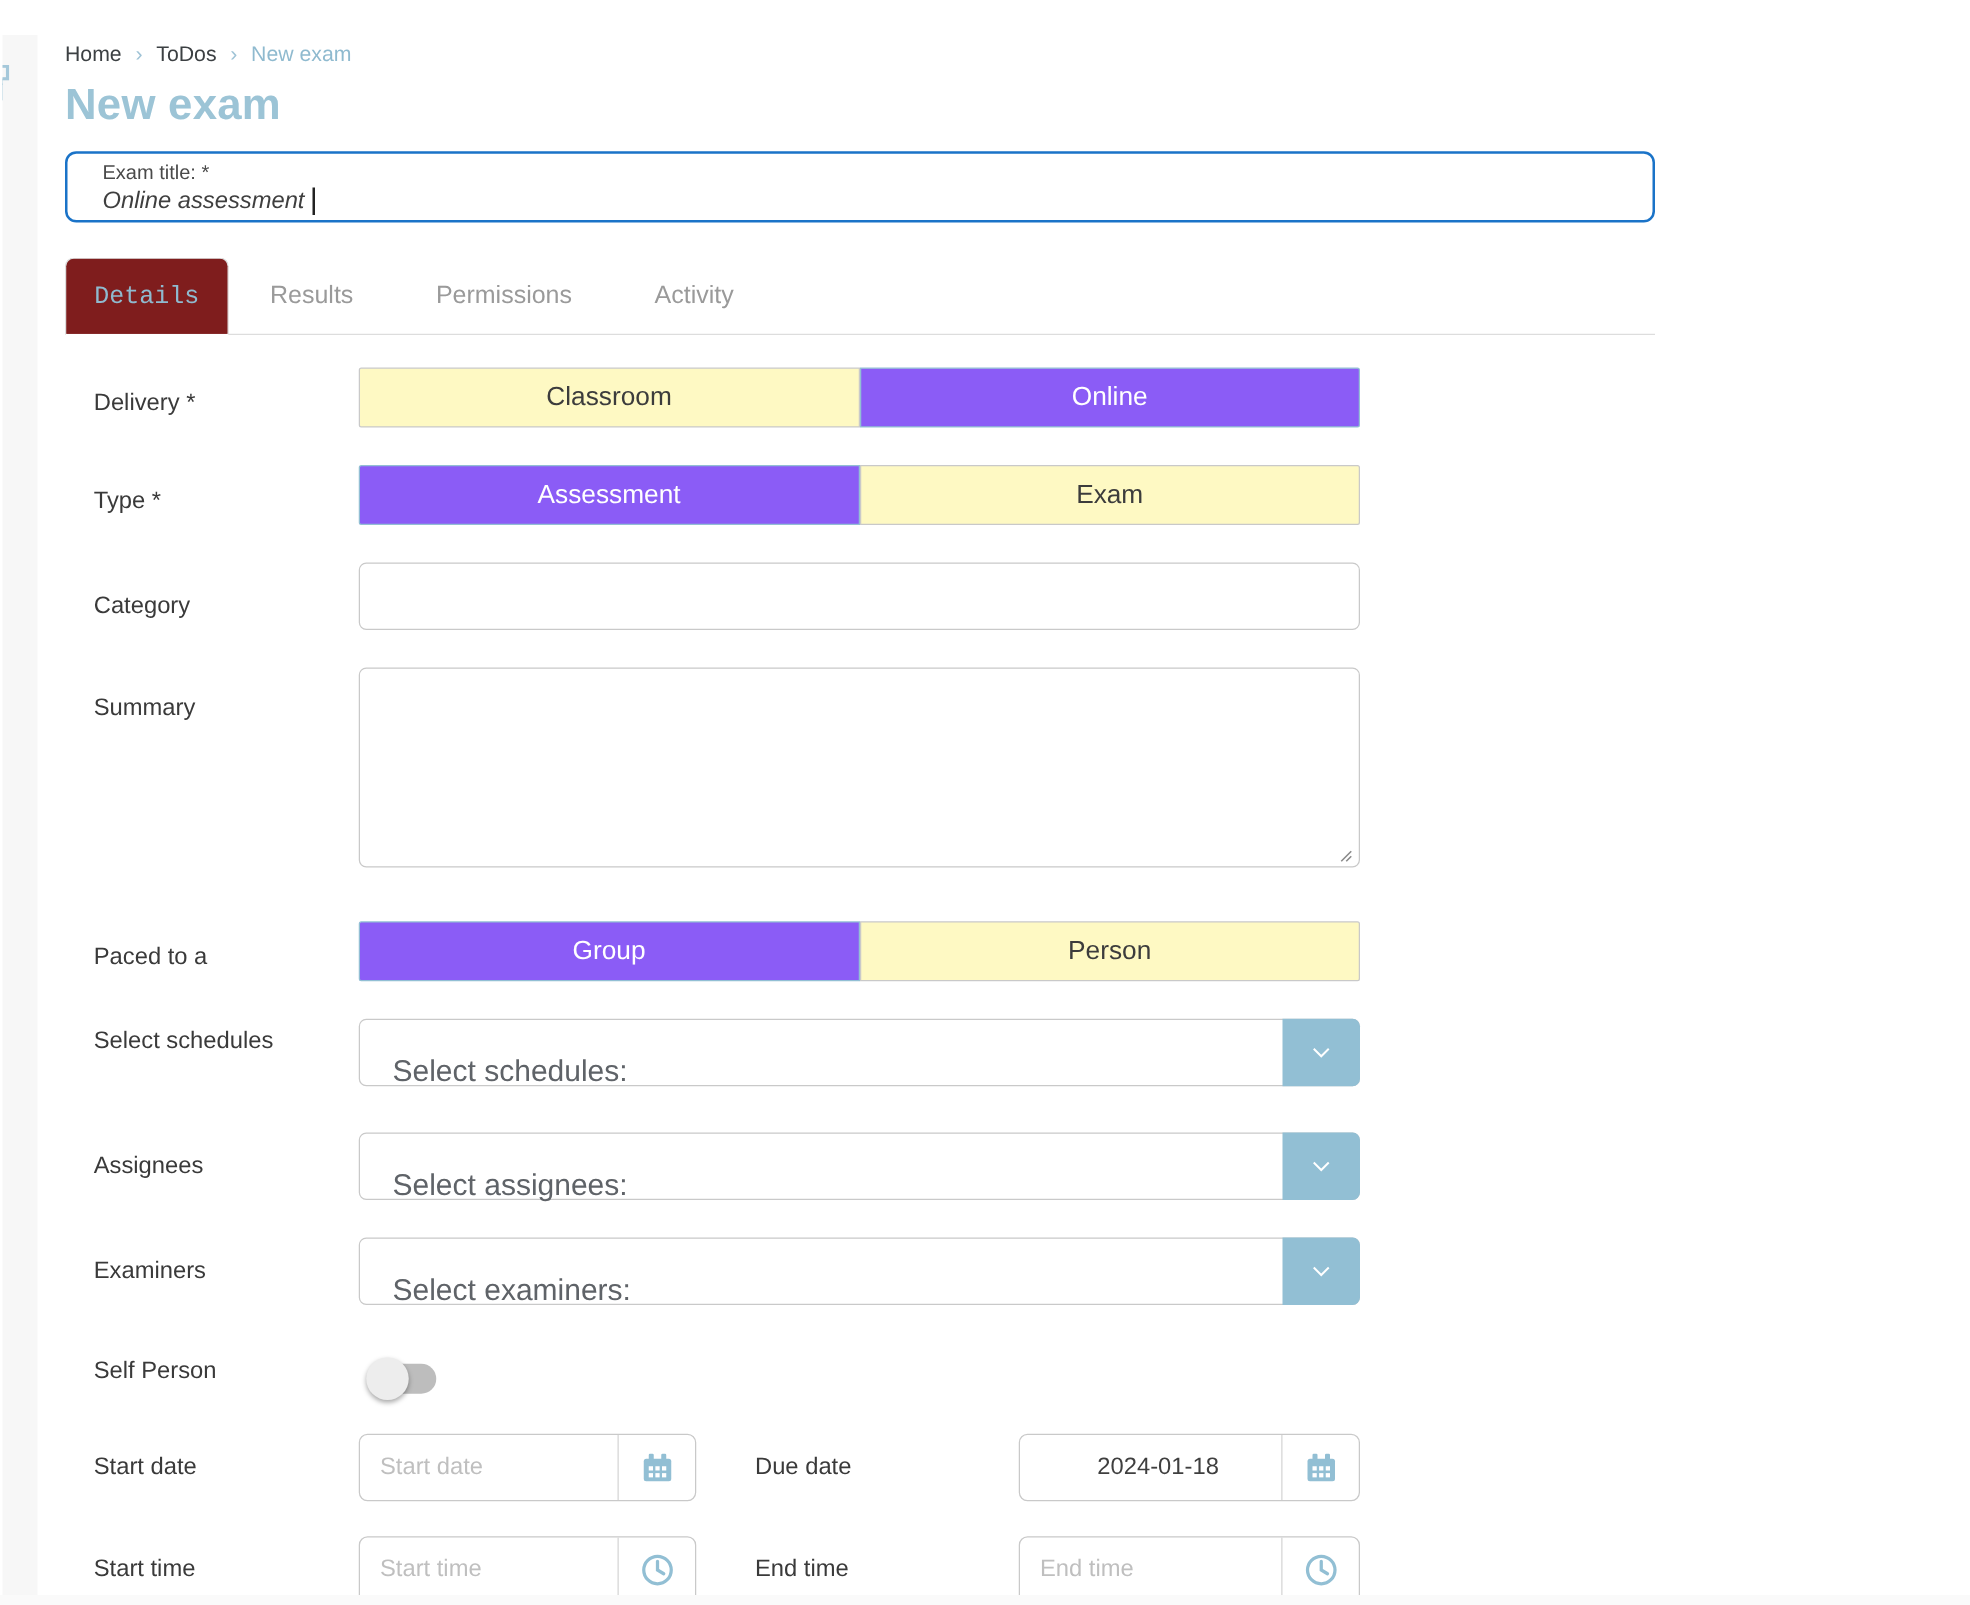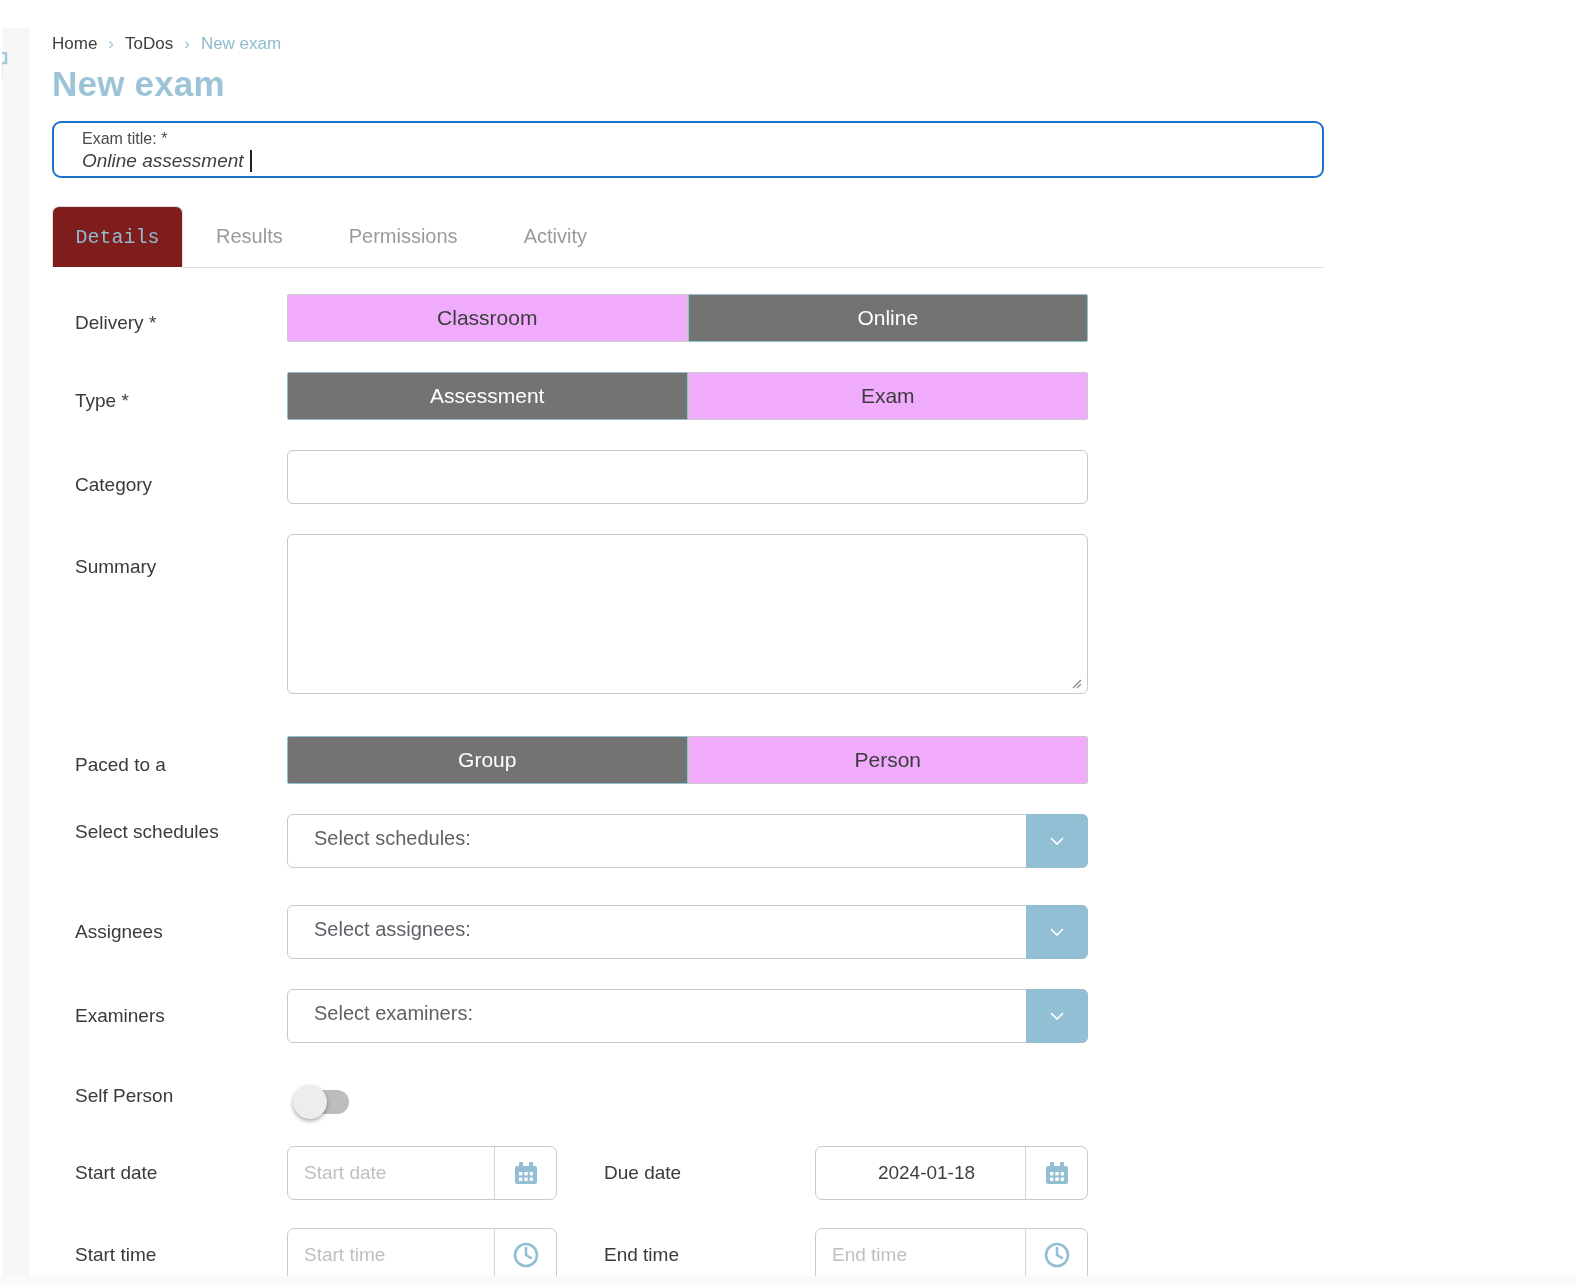--- a/index.html
+++ b/index.html
@@ -38,41 +38,41 @@
 
   
   .form { margin-top:26px; padding-left:23px; }
   .frow { display:flex; margin-bottom:30px; }
   .flabel { width:212px; font-size:19px; color:#3a3a3a; padding-top:12px; line-height:34px; }
   .fcontrol { width:801px; }
 
   
   .segmented { display:flex; width:801px; height:48px; }
   .seg { flex:1; display:flex; align-items:center; justify-content:center; font-size:21px; cursor:pointer; }
-  .seg.off { background:#f0abfc; border:1px solid #c9c9c9; color:#3c3c3c;text-align:center; }
-  .seg.on  { background:#737373; border:1px solid #92bfd4; color:#ffffff; }
+  .seg.off { background:#fef9c3; border:1px solid #c9c9c9; color:#3c3c3c;text-align:center; }
+  .seg.on  { background:#8b5cf6; border:1px solid #92bfd4; color:#ffffff; }
   .segmented .seg:first-child { border-radius:2px 0 0 2px; }
   .segmented .seg:last-child  { border-radius:0 2px 2px 0; }
 
   
   .text-input { width:801px; height:54px; border:1px solid #c9c9c9; border-radius:6px;
     font-size:19px; padding:0 16px; color:#3f3f3f; outline:none;
     font-family:"Liberation Sans","DejaVu Sans",sans-serif; }
 
   
   .ta-wrap { position:relative; width:801px; }
   .summary-area { width:801px; height:160px; border:1px solid #c9c9c9; border-radius:6px;
     resize:none; outline:none; font-size:19px; padding:12px 16px; color:#3f3f3f;
     font-family:"Liberation Sans","DejaVu Sans",sans-serif; }
   .resize-handle { position:absolute; right:6px; bottom:9px; }
 
   
   .dropdown { position:relative; width:801px; height:54px; border:1px solid #c9c9c9;
     border-radius:6px; background:#fff; cursor:pointer; }
-  .dropdown .dd-text { position:absolute; left:26px; top:12px; font-size:20px; color:#5f6368; }
+  .dropdown .dd-text { position:absolute; left:26px; top:28px; font-size:24px; color:#5f6368; }
   .dd-button { position:absolute; right:-1px; top:-1px; width:62px; height:54px;
     background:#92bfd4; border-radius:0 6px 6px 0; display:flex; align-items:center; justify-content:center; }
 
   
   .toggle { position:relative; width:52px; height:24px; margin-top:17px; margin-left:10px; cursor:pointer; }
   .toggle .track { position:absolute; left:0; top:0; width:52px; height:24px; background:#bdbdbd; border-radius:12px; }
   .toggle .knob { position:absolute; left:-4px; top:-5px; width:34px; height:34px; background:#ededed;
     border-radius:50%; box-shadow:0 2px 4px rgba(0,0,0,.35); }
 
   

